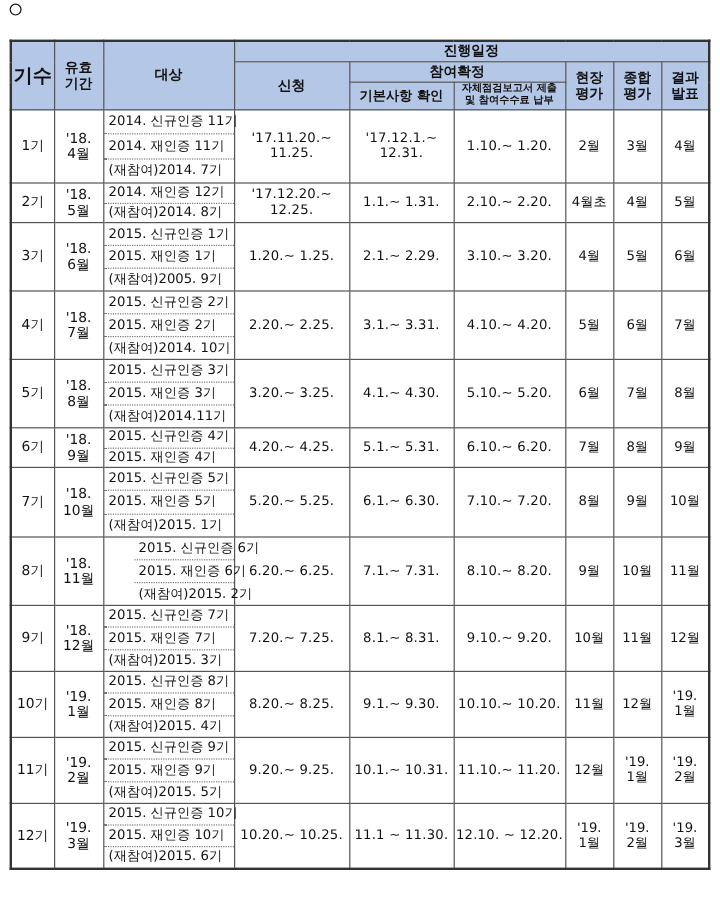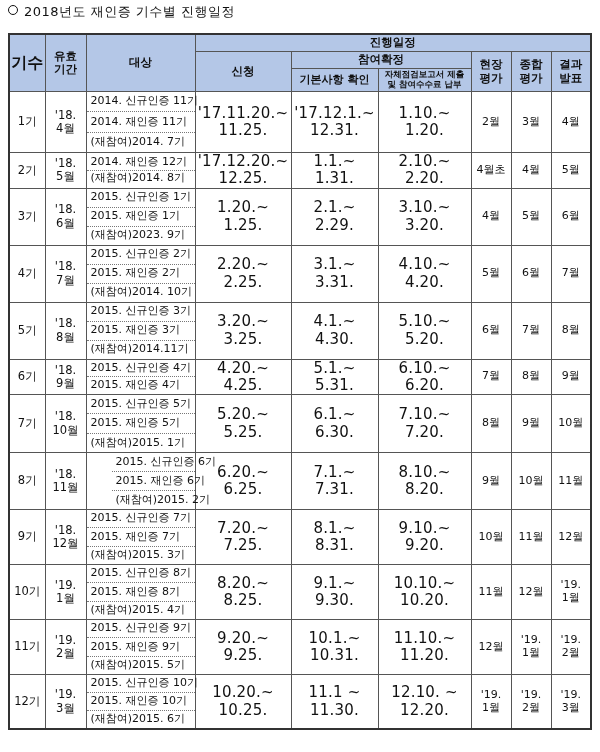--- a/index.html
+++ b/index.html
@@ -16,29 +16,29 @@
   th.h3 { height:22px; font-size:11px; }
   th.small { font-size:8.5px; line-height:1.25; }
   th.big { font-size:16px; }
   td.gi { font-size:11.5px; }
   td.period { font-size:11.5px; }
   td.target-cell { padding:0; text-align:left; }
   .targets { display:flex; flex-direction:column; height:100%; }
   .target { flex:1; display:flex; align-items:center; padding-left:4px; font-size:11px; white-space:nowrap;
             border-bottom:1px dotted #777; height:18px; }
   .target:last-child { border-bottom:none; }
-  td.date { font-size:15px; white-space:nowrap; letter-spacing:0.2px;margin-left:20px; }
+  td.date { font-size:11px; white-space:nowrap; letter-spacing:0.2px;margin-left:20px; }
   td.month { font-size:11px; }
   .notes { position:absolute; left:6px; top:706px; font-size:10.5px; color:#222; line-height:22px; }
 </style>
 </head>
 <body>
 
 <div class="title">
-  <span class="bullet"></span><span>2018년도 재인증 기수별 진행일정</span>
+  <span class="bullet"></span>
 </div>
 
 <table class="sched">
   <colgroup>
     <col style="width:36px">
       <col style="width:41px">
       <col style="width:109px">
       <col style="width:96px">
     <col style="width:87px">
       <col style="width:93px">
@@ -107,21 +107,21 @@
         <td class="month" style="white-space: pre-line;">5월</td>
       </tr>
       <tr style="height: 56px;">
         <td class="gi" style="white-space: pre-line;">3기</td>
         <td class="period" style="white-space: pre-line;">'18.
 6월</td>
         <td class="target-cell">
           <div class="targets" style="height: 56px;">
             <div class="target">2015. 신규인증 1기</div>
             <div class="target">2015. 재인증 1기</div>
-            <div class="target">(재참여)2023. 9기</div>
+            <div class="target">(재참여)2005. 9기</div>
           </div>
         </td>
         <td class="date" style="white-space: pre-line;">1.20.~ 1.25.</td>
         <td class="date" style="white-space: pre-line;">2.1.~ 2.29.</td>
         <td class="date" style="white-space: pre-line;">3.10.~ 3.20.</td>
         <td class="month" style="white-space: pre-line;">4월</td>
         <td class="month" style="white-space: pre-line;">5월</td>
         <td class="month" style="white-space: pre-line;">6월</td>
       </tr>
       <tr style="height: 56px;">

